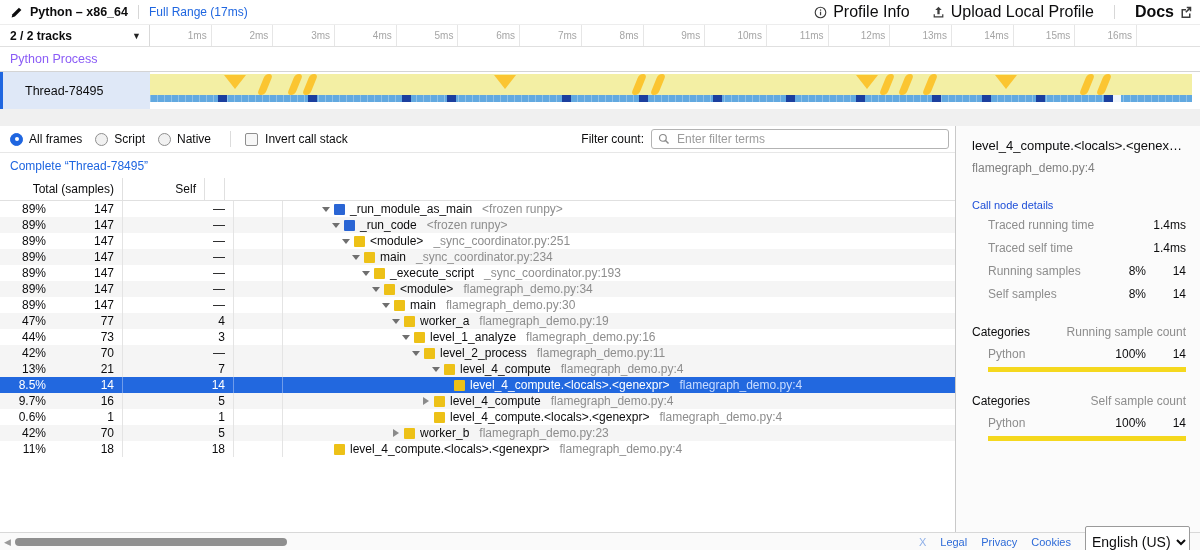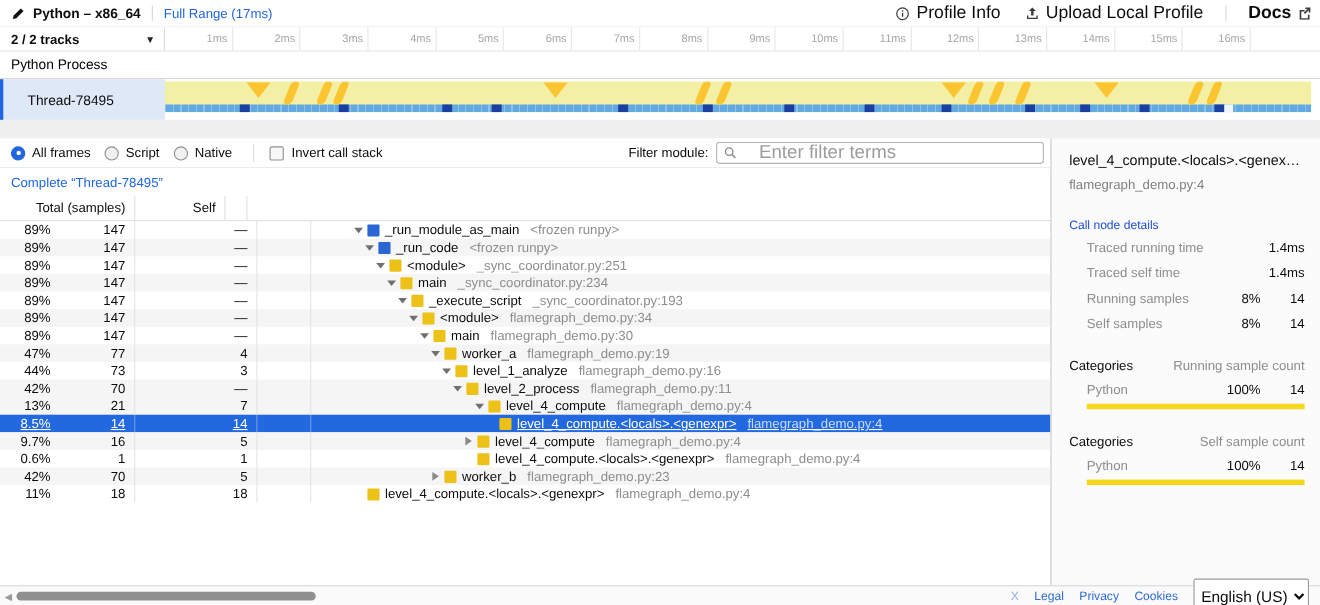--- a/index.html
+++ b/index.html
@@ -18,21 +18,21 @@
 
   
   .ruler-row { height:22px; display:flex; border-bottom:1px solid #e0e0e0; background:#fff; }
   .tracks-btn { width:150px; display:flex; align-items:center; border-right:1px solid #d9d9d9; padding:0 8px 0 10px; font-size:12px; font-weight:bold; cursor:pointer; }
   .tracks-caret { margin-left:auto; font-size:9px; color:#222; }
   .ruler { flex:1; display:flex; }
   .ruler-cell { width:61.7px; border-right:1px solid #e6e6e6; font-size:10px; color:#a5a5a5; text-align:right; padding:5px 4px 0 0; }
   .ruler-rest { flex:1; border-right:none; }
 
   
-  .process-row { height:25px; background:#fff; border-bottom:1px solid #d4d4d4; display:flex; align-items:center; padding-left:10px; font-size:12.5px; color:#000000; }
+  .process-row { height:25px; background:#fff; border-bottom:1px solid #d4d4d4; display:flex; align-items:center; padding-left:10px; font-size:12.5px; color:#8b5cf6; }
   .thread-row { height:37px; display:flex; background:#fff; }
   .thread-label { width:150px; background:#dfe8f7; border-left:3px solid var(--accent); display:flex; align-items:center; padding-left:22px; font-size:12.5px; }
   .thread-graph-wrap { flex:1; position:relative; padding:2px 8px 0 0; }
   .thread-graph { position:relative; height:28px; background:#f3efa4; overflow:hidden; }
   .tri { position:absolute; top:1px; width:0; height:0; border-left:11px solid transparent; border-right:11px solid transparent; border-top:14px solid #fbc531; }
   .slash { position:absolute; top:0; width:8px; height:21px; background:#fbc531; border-radius:4px; transform:skewX(-22deg); }
   .sample-strip { position:absolute; left:0; right:0; bottom:0; height:7px; background:#62a9e0;
     background-image:repeating-linear-gradient(90deg, rgba(255,255,255,.28) 0 1px, rgba(255,255,255,0) 1px 7px); }
   .navy-seg { position:absolute; bottom:0; height:7px; width:9px; background:#1b3f9e; }
   .white-seg { position:absolute; bottom:0; height:7px; width:8px; background:#eff5fc; }
@@ -53,34 +53,34 @@
   .controls { height:27px; display:flex; align-items:center; border-bottom:1px solid #e7e7e7; font-size:12px; padding-left:10px; }
   .radio { width:13px; height:13px; border-radius:50%; border:1px solid #8f8f8f; background:#f1f1f1; margin-right:6px; position:relative; flex:none; cursor:pointer; }
   .radio.on { background:var(--accent); border-color:var(--accent); }
   .radio.on::after { content:''; position:absolute; inset:3.5px; background:#fff; border-radius:50%; }
   .ctl-label { margin-right:13px; cursor:pointer; }
   .ctl-sep { width:1px; height:16px; background:#dcdcdc; margin:0 14px 0 6px; }
   .checkbox { width:13px; height:13px; border:1px solid #8f8f8f; border-radius:2px; background:#f7f7f7; margin-right:7px; flex:none; cursor:pointer; }
   .filter-group { margin-left:auto; display:flex; align-items:center; padding-right:6px; }
   .filter-label { margin-right:7px; }
   .filter-box { width:298px; height:20px; border:1px solid #b3b3b3; border-radius:3px; background:#fff; display:flex; align-items:center; padding:0 6px; }
-  .filter-box input { border:none; outline:none; flex:1; font-size:17px; font-family:inherit; color:#333; margin-left:20px; background:transparent; }
+  .filter-box input { border:none; outline:none; flex:1; font-size:12px; font-family:inherit; color:#333; margin-left:7px; background:transparent; }
   .filter-box input::placeholder { color:#9c9c9c; }
 
   .crumb-row { height:25px; display:flex; align-items:center; padding-left:10px; font-size:12px; background:#fff; }
 
   .table-head { height:23px; display:flex; align-items:center; border-bottom:1px solid #e0e0e0; font-size:12px; }
   .th-total { width:123px; text-align:right; padding-right:8px; border-right:1px solid #e0e0e0; align-self:stretch; display:flex; align-items:center; justify-content:flex-end; }
   .th-self { width:82px; text-align:right; padding-right:8px; border-right:1px solid #e0e0e0; align-self:stretch; display:flex; align-items:center; justify-content:flex-end; }
   .th-ico { width:20px; border-right:1px solid #e0e0e0; align-self:stretch; }
 
   .rows { }
   .tr { display:flex; height:16px; align-items:center; font-size:12px;gap:29px; --div:#e4e4e4; }
   .tr.alt { background:#f5f5f5; }
-  .tr.selected { color:#fff;text-decoration:underline; --div:rgba(255,255,255,.35); }
+  .tr.selected { color:#fff; --div:rgba(255,255,255,.35); }
   .c-total { width:123px; display:flex; align-self:stretch; align-items:center; border-right:1px solid var(--div); }
   .c-pct { width:46px; text-align:right; }
   .c-samp { flex:1; text-align:right; padding-right:8px; }
   .c-self { width:82px; text-align:right; padding-right:8px; align-self:stretch; display:flex; align-items:center; justify-content:flex-end; border-right:1px solid var(--div); }
   .c-ico { width:20px; align-self:stretch; border-right:1px solid var(--div); }
   .c-tree { flex:1; display:flex; align-items:center; white-space:nowrap; overflow:hidden; }
   .tw { width:12px; flex:none; display:flex; justify-content:center; align-items:center; }
   .tri-open { width:0; height:0; border-left:4px solid transparent; border-right:4px solid transparent; border-top:5px solid #6f6f6f; }
   .tri-closed { width:0; height:0; border-top:4px solid transparent; border-bottom:4px solid transparent; border-left:6px solid #8a8a8a; }
   .cat-sq { width:11px; height:11px; border-radius:1px; margin:0 5px 0 2px; flex:none; }
@@ -241,21 +241,21 @@
         <span class="radio on"></span>
         <span class="ctl-label">All frames</span>
         <span class="radio"></span>
         <span class="ctl-label">Script</span>
         <span class="radio"></span>
         <span class="ctl-label">Native</span>
         <span class="ctl-sep"></span>
         <span class="checkbox"></span>
         <span class="ctl-label">Invert call stack</span>
         <div class="filter-group">
-          <span class="filter-label">Filter module:</span>
+          <span class="filter-label">Filter count:</span>
           <span class="filter-box">
             <span class="icon">
               <svg width="12" height="12" viewBox="0 0 16 16">
                   <circle cx="6.5" cy="6.5" r="4.5" fill="none" stroke="#8a8a8a" stroke-width="1.6"></circle>
                   <line x1="10" y1="10" x2="14" y2="14" stroke="#8a8a8a" stroke-width="1.8"></line>
                 </svg>
             </span>
             <input value="" placeholder="Enter filter terms" style="">
           </span>
         </div>

